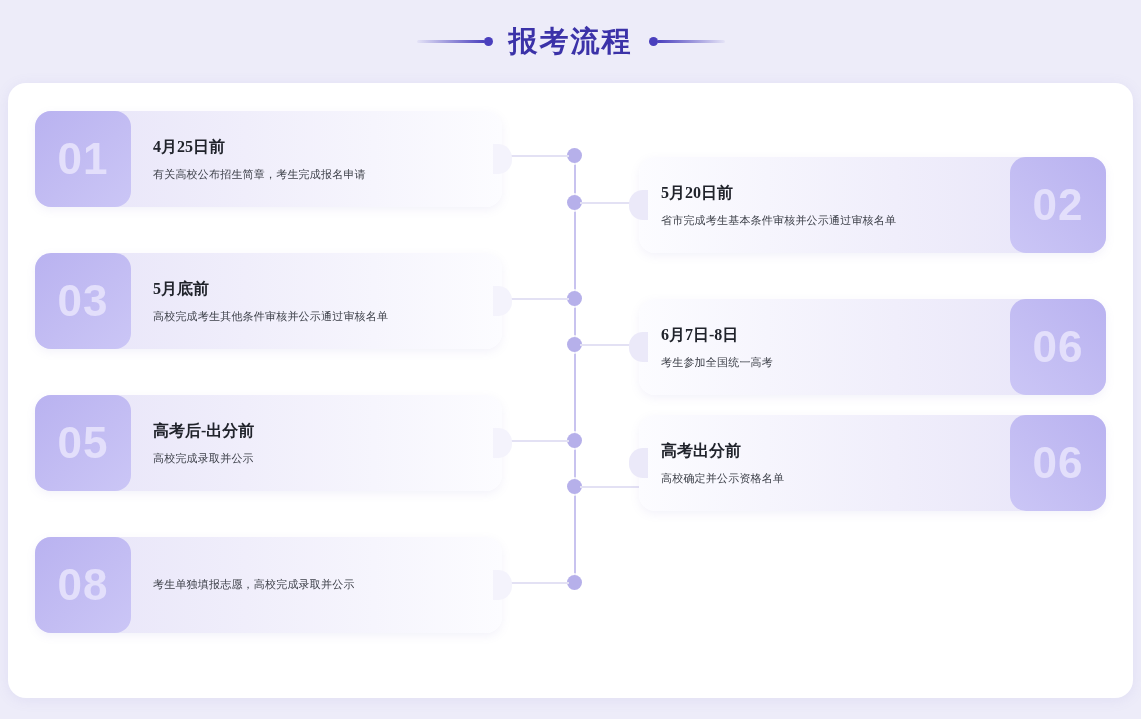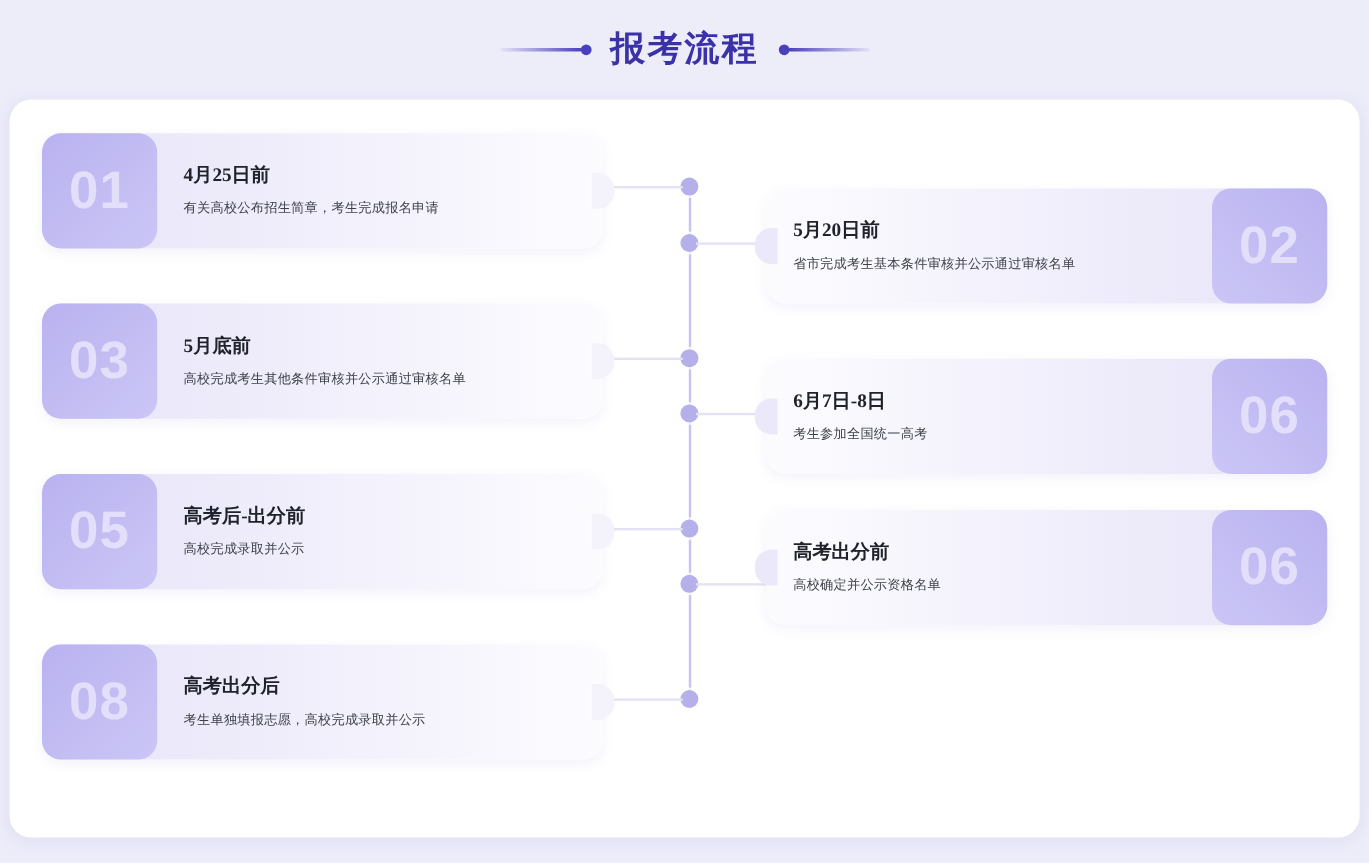--- a/index.html
+++ b/index.html
@@ -253,27 +253,26 @@
 </div>
 
 <div class="card card-left" style="top:395px">
   <div class="badge">05</div>
   <div class="card-body">
     <div class="card-title">高考后-出分前</div>
     <div class="card-desc">高校完成录取并公示</div>
   </div>
 </div>
 
-<div class="card card-right" style="top:425px">
+<div class="card card-right" style="top:415px">
   <div class="card-body">
     <div class="card-title">高考出分前</div>
     <div class="card-desc">高校确定并公示资格名单</div>
   </div>
   <div class="badge badge-right">06</div>
 </div>
 
 <div class="card card-left" style="top:537px">
   <div class="badge">08</div>
   <div class="card-body">
-    <div class="card-title">高考出分后</div>
     <div class="card-desc">考生单独填报志愿，高校完成录取并公示</div>
   </div>
 </div>
 
 </body></html>

